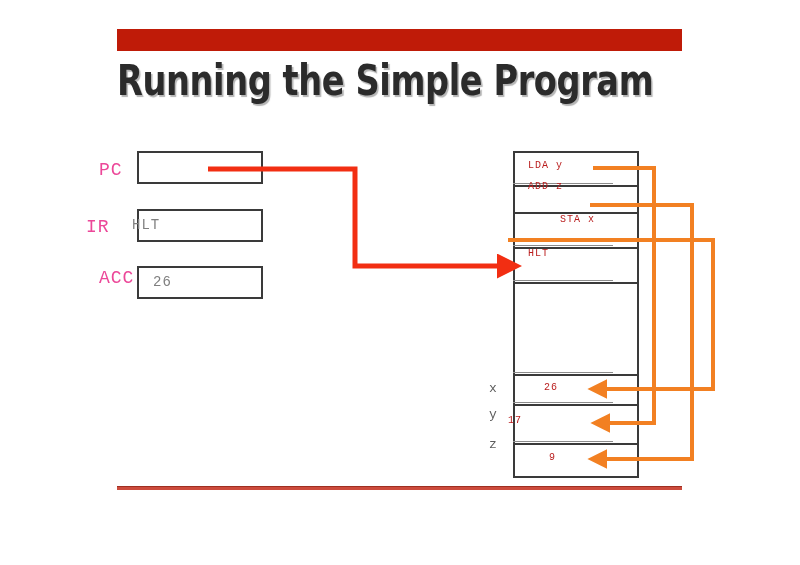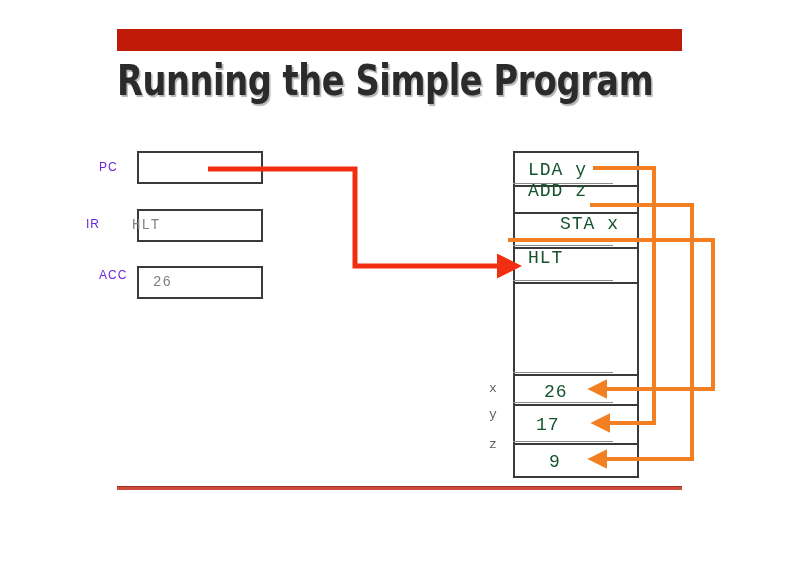--- a/index.html
+++ b/index.html
@@ -51,23 +51,23 @@
     top: 486px;
     width: 565px;
     height: 3px;
     background: #CC4B3C;
     border-top: 1px solid #9e2f22;
   }
 
   
   .reg-label {
     position: absolute;
-    font-family: Liberation Sans, sans-serif;
-    font-size: 12px;
-    color: #6d28d9;
+    font-family: Liberation Mono, monospace;
+    font-size: 18px;
+    color: #ec4899;
     letter-spacing: 1px;
     white-space: nowrap;
   }
   .reg-box {
     position: absolute;
     width: 126px;
     height: 33px;
     border: 2px solid #3a3a3a;
     background: #ffffff;
     box-sizing: border-box;
@@ -99,22 +99,22 @@
     height: 2px;
     background: #3a3a3a;
   }
   .mem-sep.light {
     background: #8c8c8c;
     height: 1px;
   }
   .mem-text {
     position: absolute;
     font-family: "Liberation Mono", monospace;
-    font-size: 18px;
-    color: #14532d;
+    font-size: 10px;
+    color: #b91c1c;
     letter-spacing: 1px;
     white-space: nowrap;
   }
   .var-label {
     position: absolute;
     font-family: "Liberation Mono", monospace;
     font-size: 13px;
     color: #5d5d5d;
     letter-spacing: 1px;
     white-space: nowrap;
@@ -171,21 +171,21 @@
   <div class="mem-sep light" style="top:280px; width:100px;"></div>
   <div class="mem-sep light" style="top:372px; width:100px;"></div>
   <div class="mem-sep light" style="top:402px; width:100px;"></div>
   <div class="mem-sep light" style="top:441px; width:100px;"></div>
 
   <div class="mem-text" style="left:528px; top:160px;">LDA y</div>
   <div class="mem-text" style="left:528px; top:181px;">ADD z</div>
   <div class="mem-text" style="left:560px; top:214px;">STA x</div>
   <div class="mem-text" style="left:528px; top:248px;">HLT</div>
   <div class="mem-text" style="left:544px; top:382px;">26</div>
-  <div class="mem-text" style="left:536px; top:415px;text-align:center;">17</div>
+  <div class="mem-text" style="left:508px; top:415px;text-align:center;">17</div>
   <div class="mem-text" style="left:549px; top:452px;">9</div>
 
   <div class="var-label" style="left:489px; top:381px;">x</div>
   <div class="var-label" style="left:489px; top:407px;">y</div>
   <div class="var-label" style="left:489px; top:437px;">z</div>
 
   <svg id="connectors" viewBox="0 0 800 565">
     <defs>
       <marker id="head-red" markerWidth="5" markerHeight="5" refX="1.6" refY="2.5" orient="auto">
         <path d="M0,0 L5,2.5 L0,5 z" fill="#F22E12"></path>

